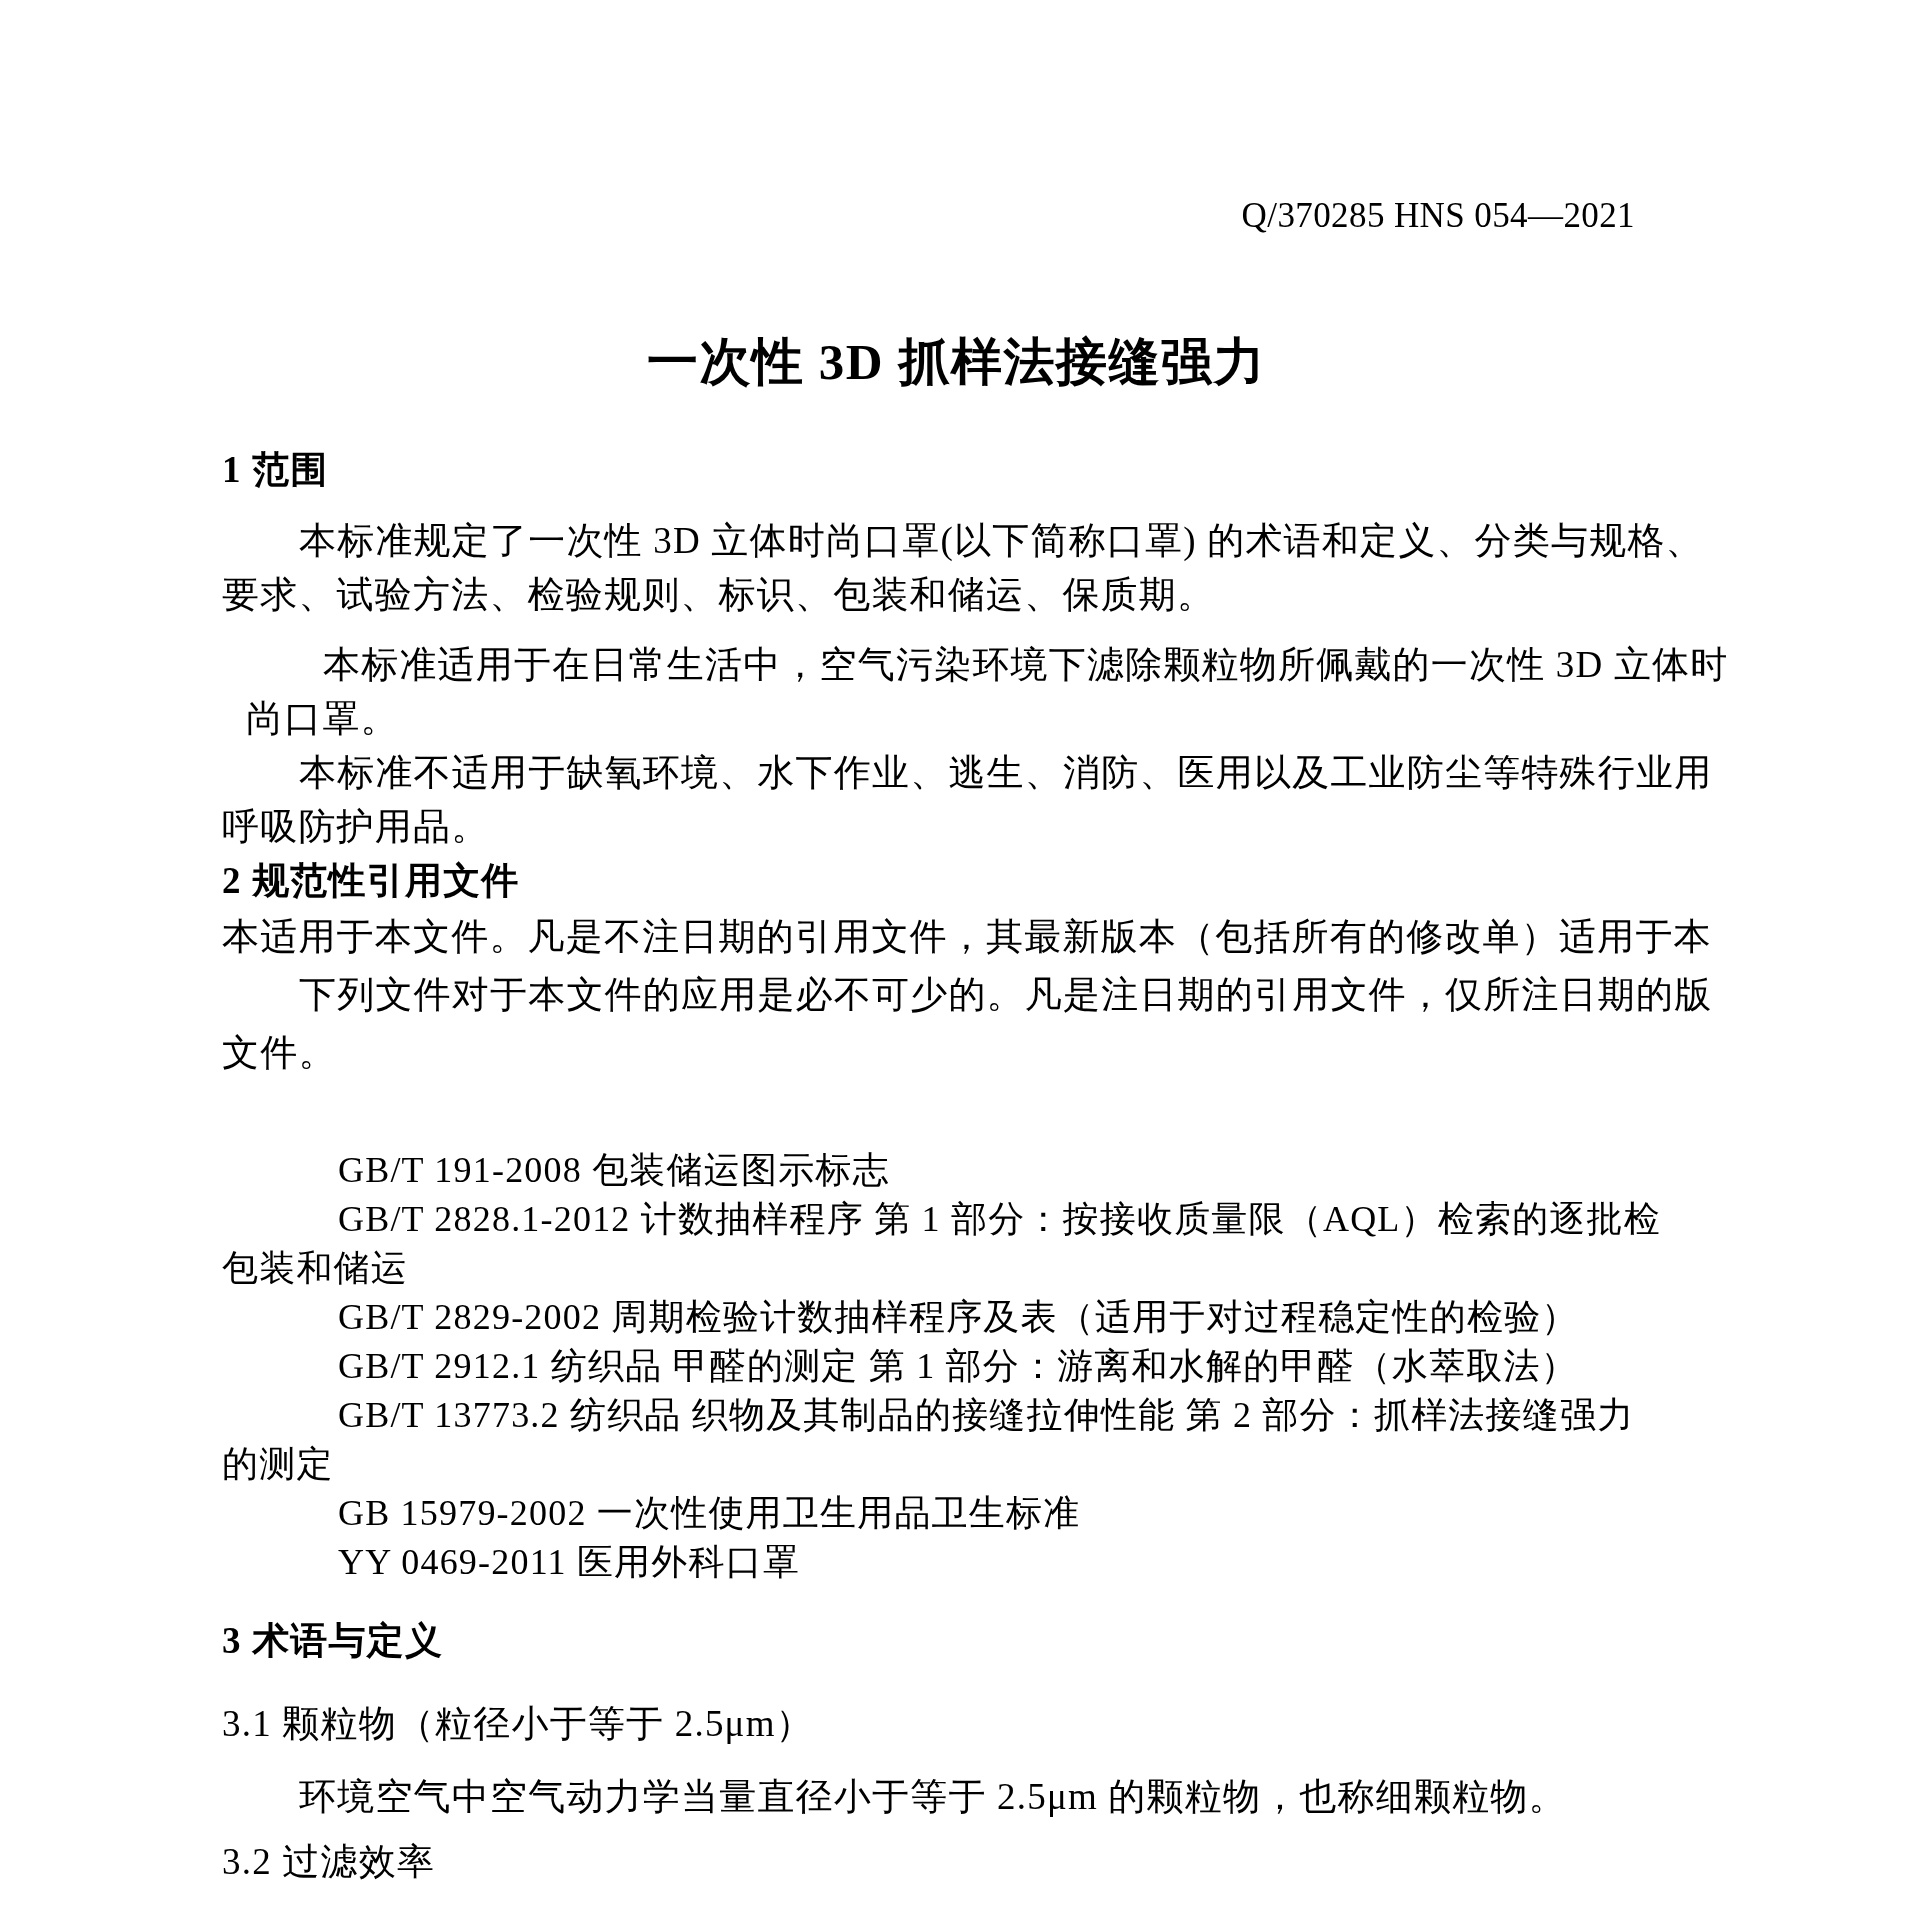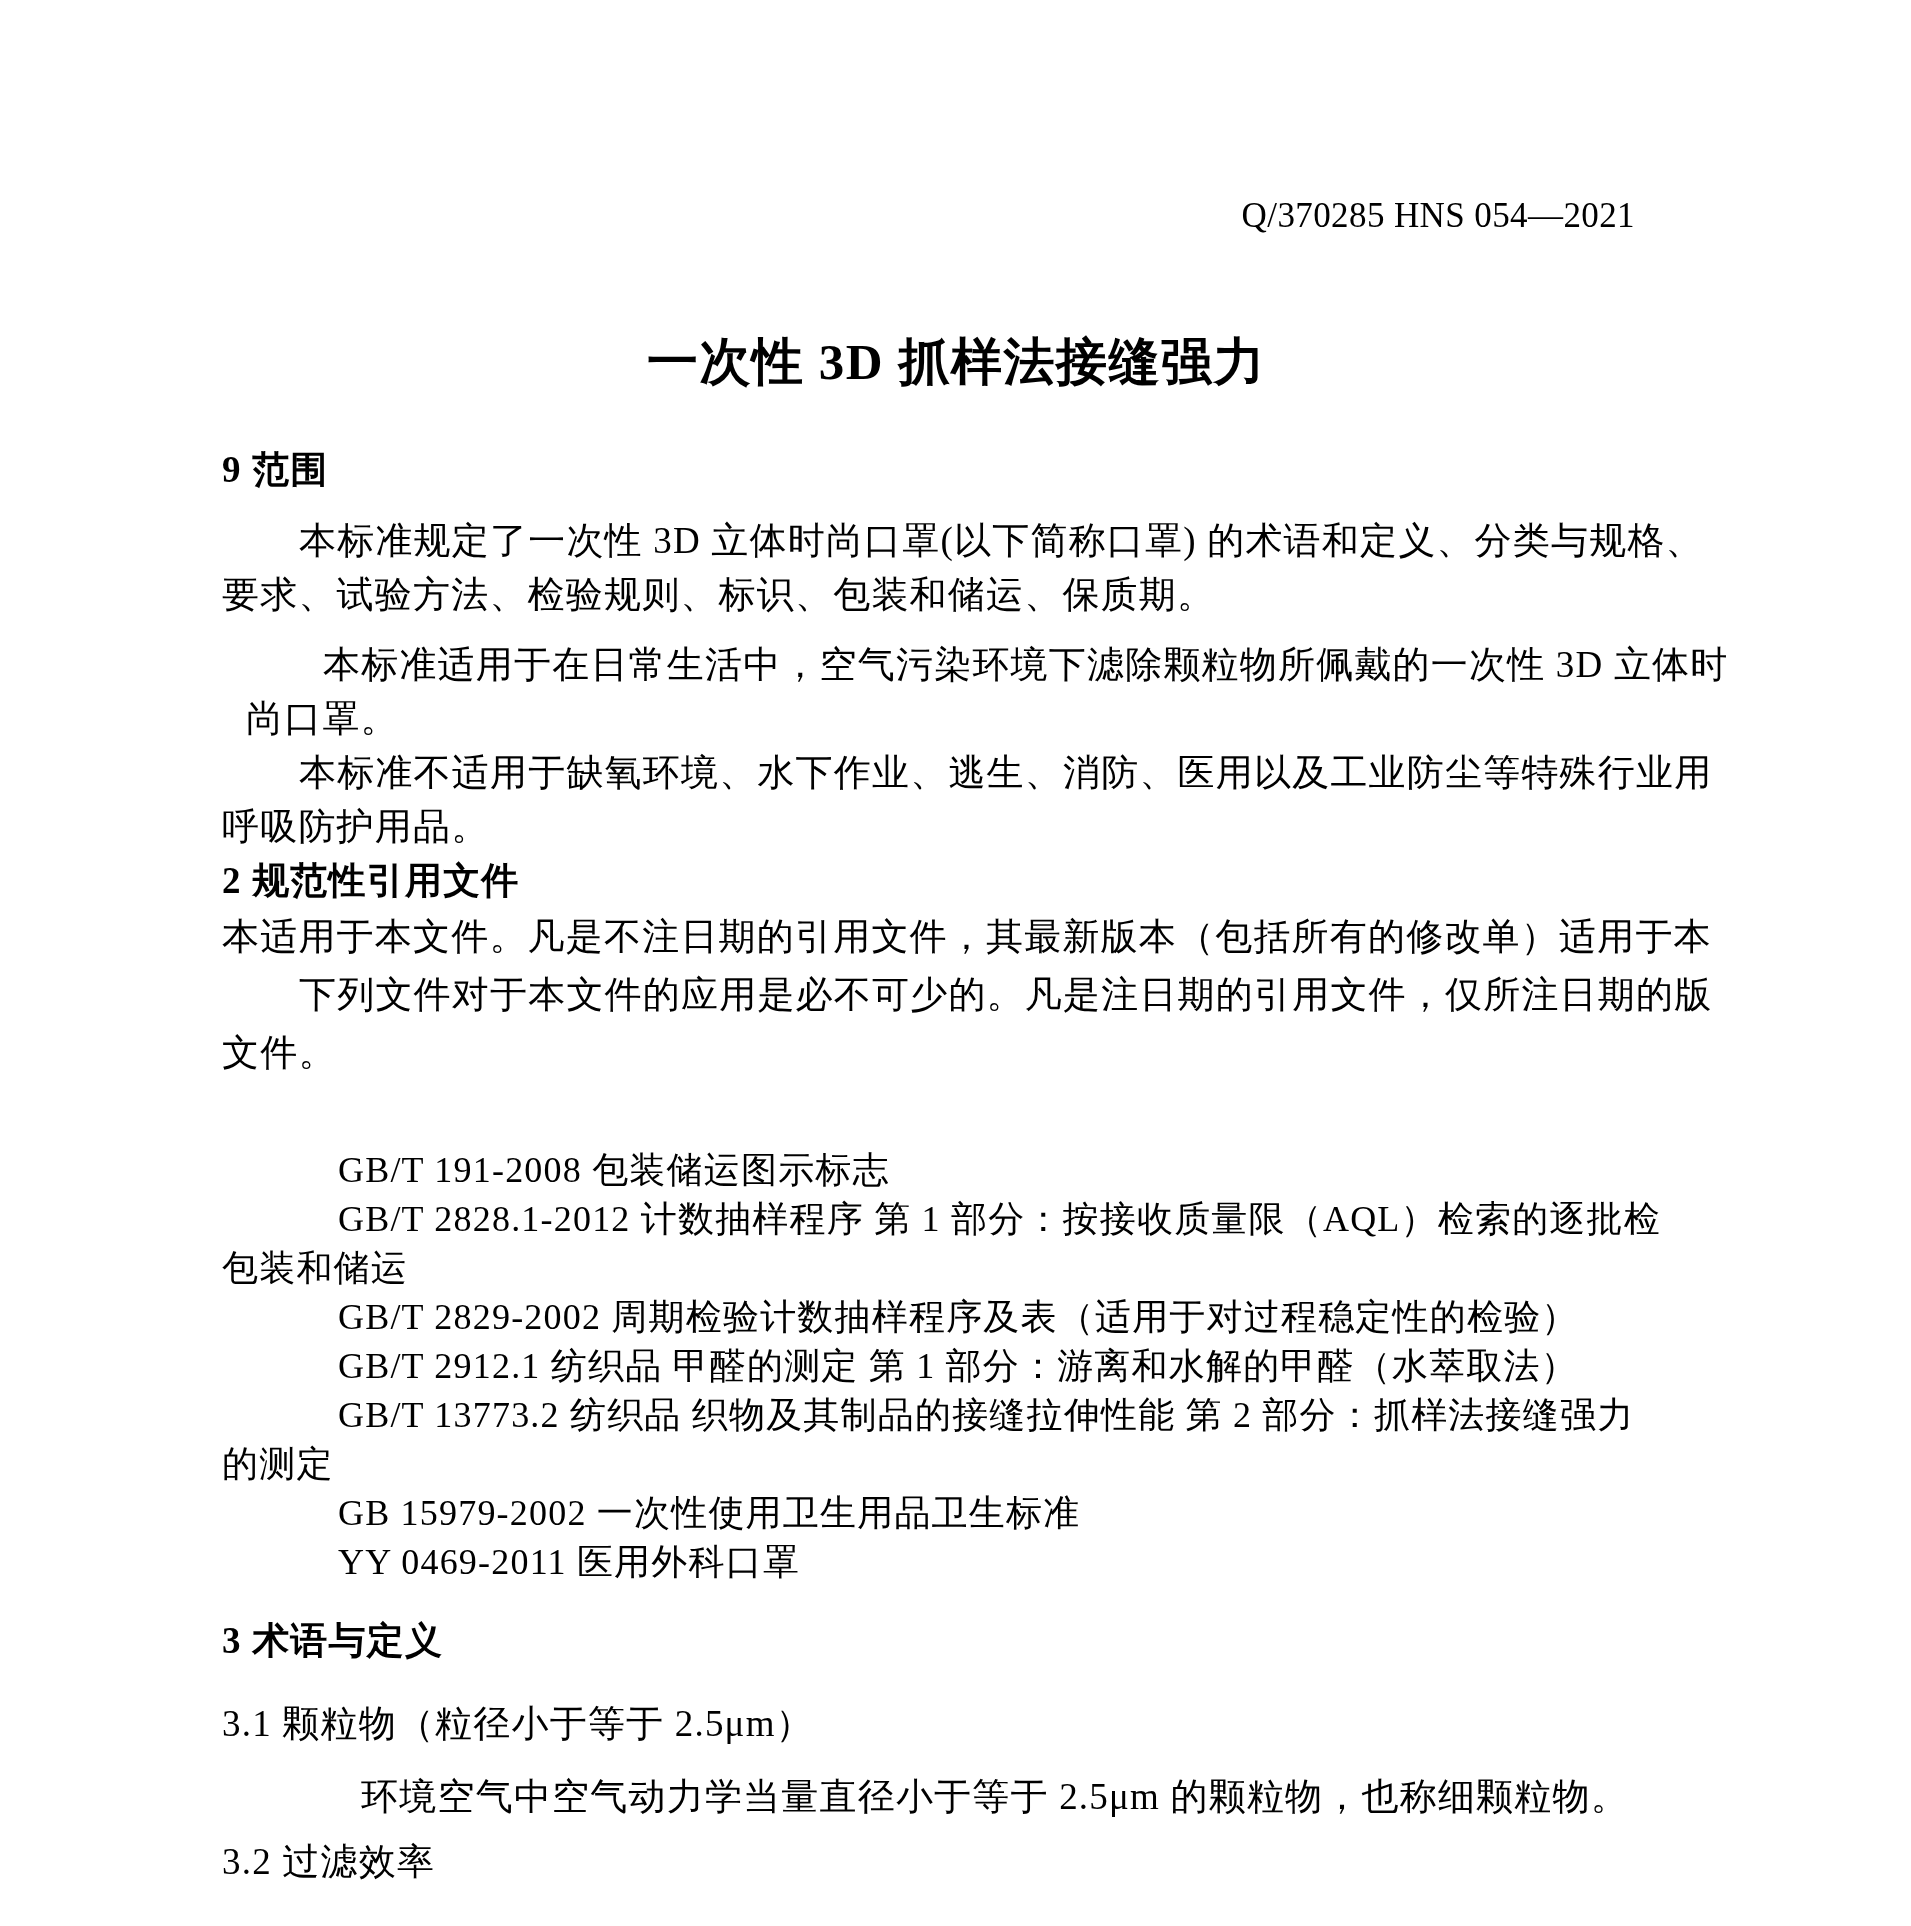--- a/index.html
+++ b/index.html
@@ -76,34 +76,34 @@
   
   .h1.s1   { margin-top: 52px; }
   .para.p1 { margin-top: 17.3px; }
   .para.p2 { margin-top: 15.4px; margin-left: 24px; }
   .para.p3 { margin-top: 0; }
   .h1.s2   { margin-top: 0; }
   .para.p4 { margin-top: 0; }
   .reflist { margin-top: 64px; }
   .h1.s3   { margin-top: 27px; }
   .h2.t31  { margin-top: 29px; }
-  .para.p5 { margin-top: 19px; text-align: center; }
+  .para.p5 { margin-top: 19px; }
   .h2.t32  { margin-top: 11.6px; }
 </style>
 </head>
 <body>
 
 <div class="page">
   <div class="content">
 
     <div class="doc-header">Q/370285 HNS 054—2021</div>
 
     <div class="doc-title">一次性 3D 抓样法接缝强力</div>
 
-    <div class="h1 s1">9 范围</div>
+    <div class="h1 s1">1 范围</div>
 
     <div class="para p1">
       <div class="line indent">本标准规定了一次性 3D 立体时尚口罩(以下简称口罩) 的术语和定义、分类与规格、</div>
       <div class="line">要求、试验方法、检验规则、标识、包装和储运、保质期。</div>
     </div>
 
     <div class="para p2">
       <div class="line indent">本标准适用于在日常生活中，空气污染环境下滤除颗粒物所佩戴的一次性 3D 立体时</div>
       <div class="line">尚口罩。</div>
     </div>

